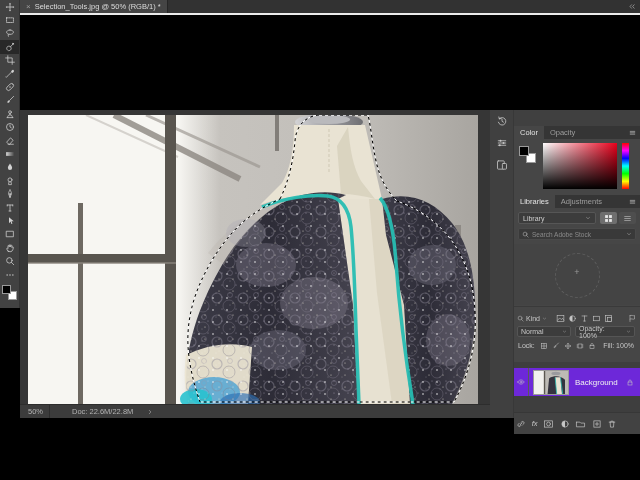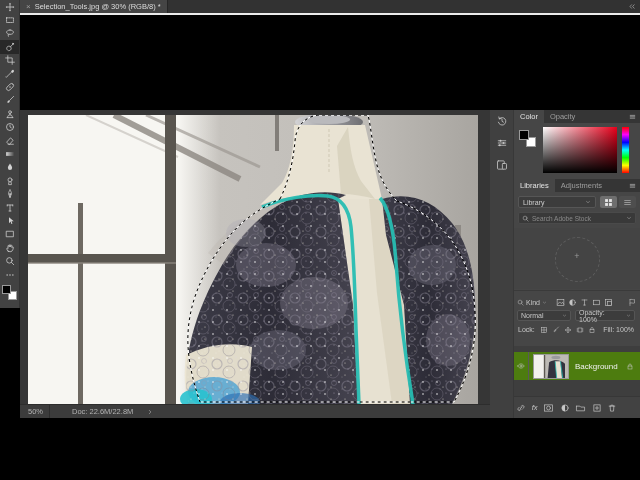--- a/index.html
+++ b/index.html
@@ -67,21 +67,21 @@
   
   .statusbar{left:20px;top:404px;width:470px;height:14px;background:#3c3c3c;border-top:1px solid #2d2d2d;
              display:flex;align-items:center;font-size:7.5px;color:#b3b3b3;box-sizing:border-box;}
   .zoombox{padding:0 6px 0 8px;border-right:1px solid #2d2d2d;height:100%;display:flex;align-items:center;}
   .docinfo{margin-left:22px;display:flex;align-items:center;gap:14px;}
 
   
   .dock{left:490px;top:110px;width:150px;height:308px;background:#404040;}
   .iconstrip{position:absolute;left:0;top:0;width:24px;height:308px;background:#404040;border-right:1px solid #383838;box-sizing:border-box;}
   .strip-ico{width:24px;height:22px;display:flex;align-items:center;justify-content:center;}
-  .panelcol{position:absolute;left:24px;top:0;width:126px;height:308px;}
+  .panelcol{position:absolute;left:24px;top:16px;width:126px;height:308px;}
   .pgroup{position:absolute;left:0;width:126px;}
   .phdr{height:13px;background:#353535;display:flex;align-items:stretch;font-size:7.5px;color:#9d9d9d;}
   .ptab{display:flex;align-items:center;padding:0 6px;}
   .ptab.active{background:#464646;color:#e2e2e2;}
   .pmenu{margin-left:auto;display:flex;align-items:center;padding-right:3px;}
   .pbody{position:relative;background:#464646;}
 
   
   .cswatch{position:absolute;left:4px;top:6px;width:24px;height:24px;}
   .cswatch .sw{width:10px;height:10px;}
@@ -108,21 +108,21 @@
     display:flex;align-items:center;gap:9px;padding:0 6px;box-sizing:border-box;}
   .libbottom .spacer{flex:1;}
 
   
   .lrow{position:absolute;left:0;width:126px;display:flex;align-items:center;font-size:7px;color:#c7c7c7;}
   .kindbox{display:flex;align-items:center;gap:2px;padding:0 3px;height:11px;}
   .filtico{width:12px;display:flex;justify-content:center;}
   .selbox{height:11px;background:#3c3c3c;border:1px solid #555;border-radius:2px;display:flex;align-items:center;
     padding:0 3px;box-sizing:border-box;gap:2px;}
   .layerlist{position:absolute;left:0;top:51px;width:126px;height:50px;background:#3e3e3e;}
-  .layer-row{position:absolute;left:0;top:6px;width:126px;height:28px;background:#4d7c0f;display:flex;align-items:center;}
+  .layer-row{position:absolute;left:0;top:6px;width:126px;height:28px;background:#6d28d9;display:flex;align-items:center;}
   .eyecell{width:15px;height:28px;border-right:1px solid #595959;display:flex;align-items:center;justify-content:center;box-sizing:border-box;}
   .thumb{width:36px;height:25px;margin-left:4px;border:1px solid #9a9a9a;box-sizing:border-box;background:#ddd;}
   .lname{margin-left:6px;font-size:8px;color:#f0f0f0;flex:1;}
   .layersbottom{position:absolute;left:0;top:101px;width:126px;height:22px;background:#424242;border-top:1px solid #373737;
     display:flex;align-items:center;justify-content:flex-end;gap:5.5px;padding-right:23px;box-sizing:border-box;}
   .fxtxt{font-size:7.5px;color:#c6c6c6;font-style:italic;}
 </style>
 </head>
 <body>
 
@@ -250,21 +250,21 @@
         <svg width="6" height="6" viewBox="0 0 16 16" class="ico">
             <path d="M4 6.5 8 10l4-3.5"></path>
           </svg>
       </span>
     </span>
   </div>
 
   <div class="abs tabbar">
     <span class="doctab">
       <span class="x">×</span>
-      <span>Selection_Tools.jpg @ 30% (RGB/8) *</span>
+      <span>Selection_Tools.jpg @ 50% (RGB/1) *</span>
     </span>
     <span class="dock-collapse">
       <svg width="8" height="7" viewBox="0 0 16 16" class="ico">
           <path d="M7 4 3.5 8 7 12M13 4 9.5 8 13 12"></path>
         </svg>
     </span>
   </div>
 
   <div class="abs toolbar" id="toolbar">
       <div class="tool">

